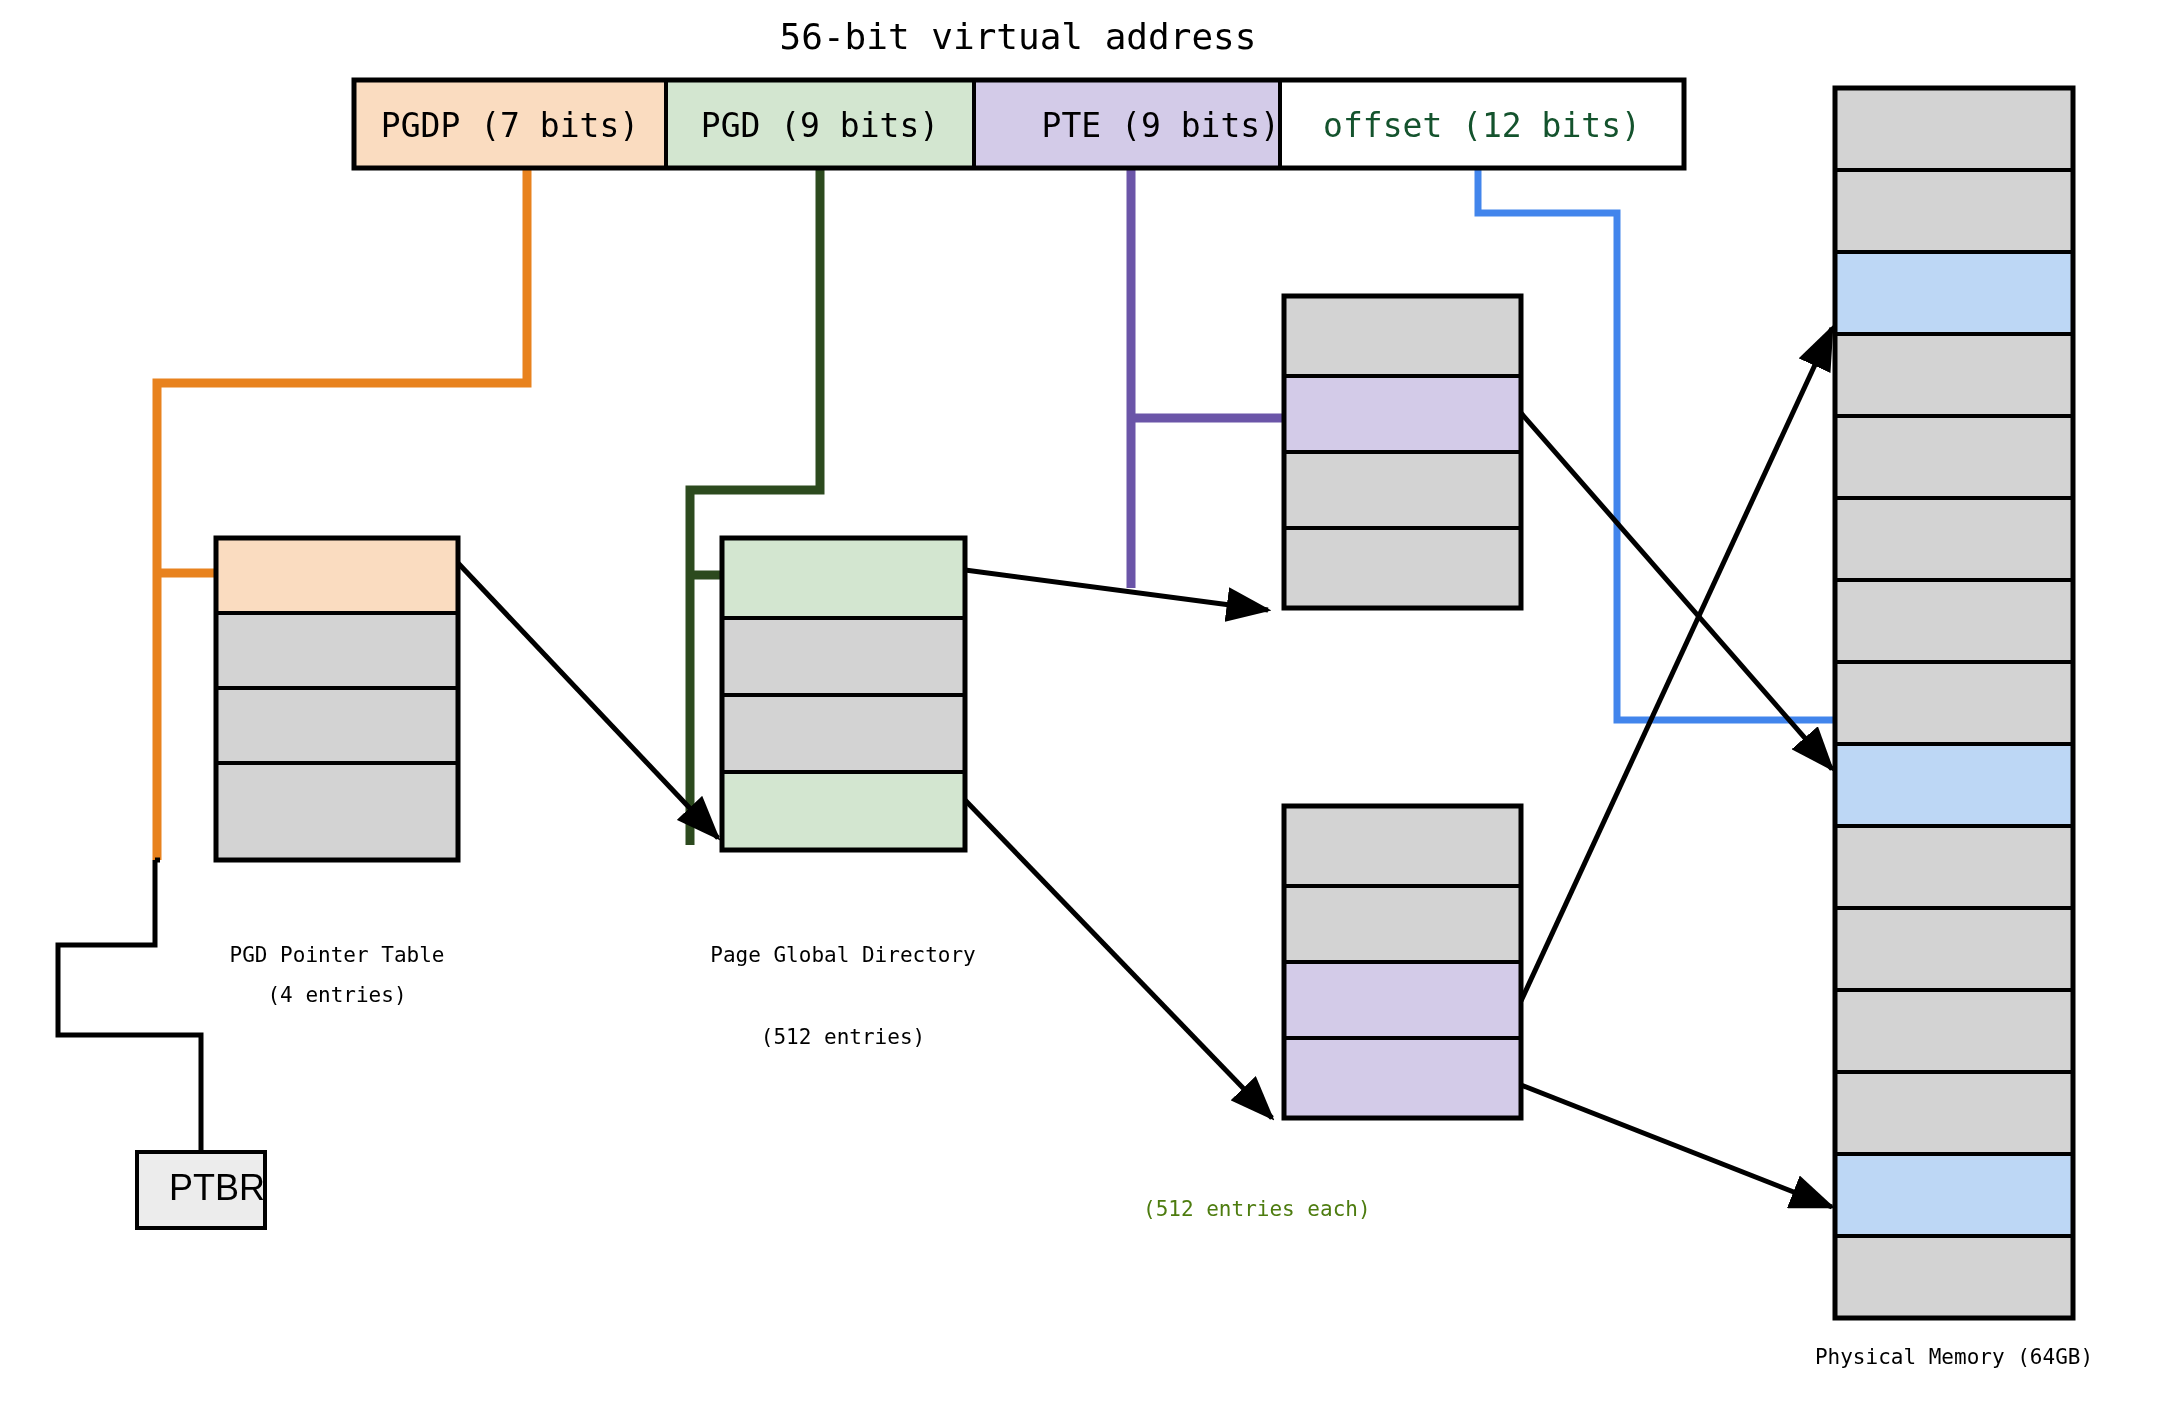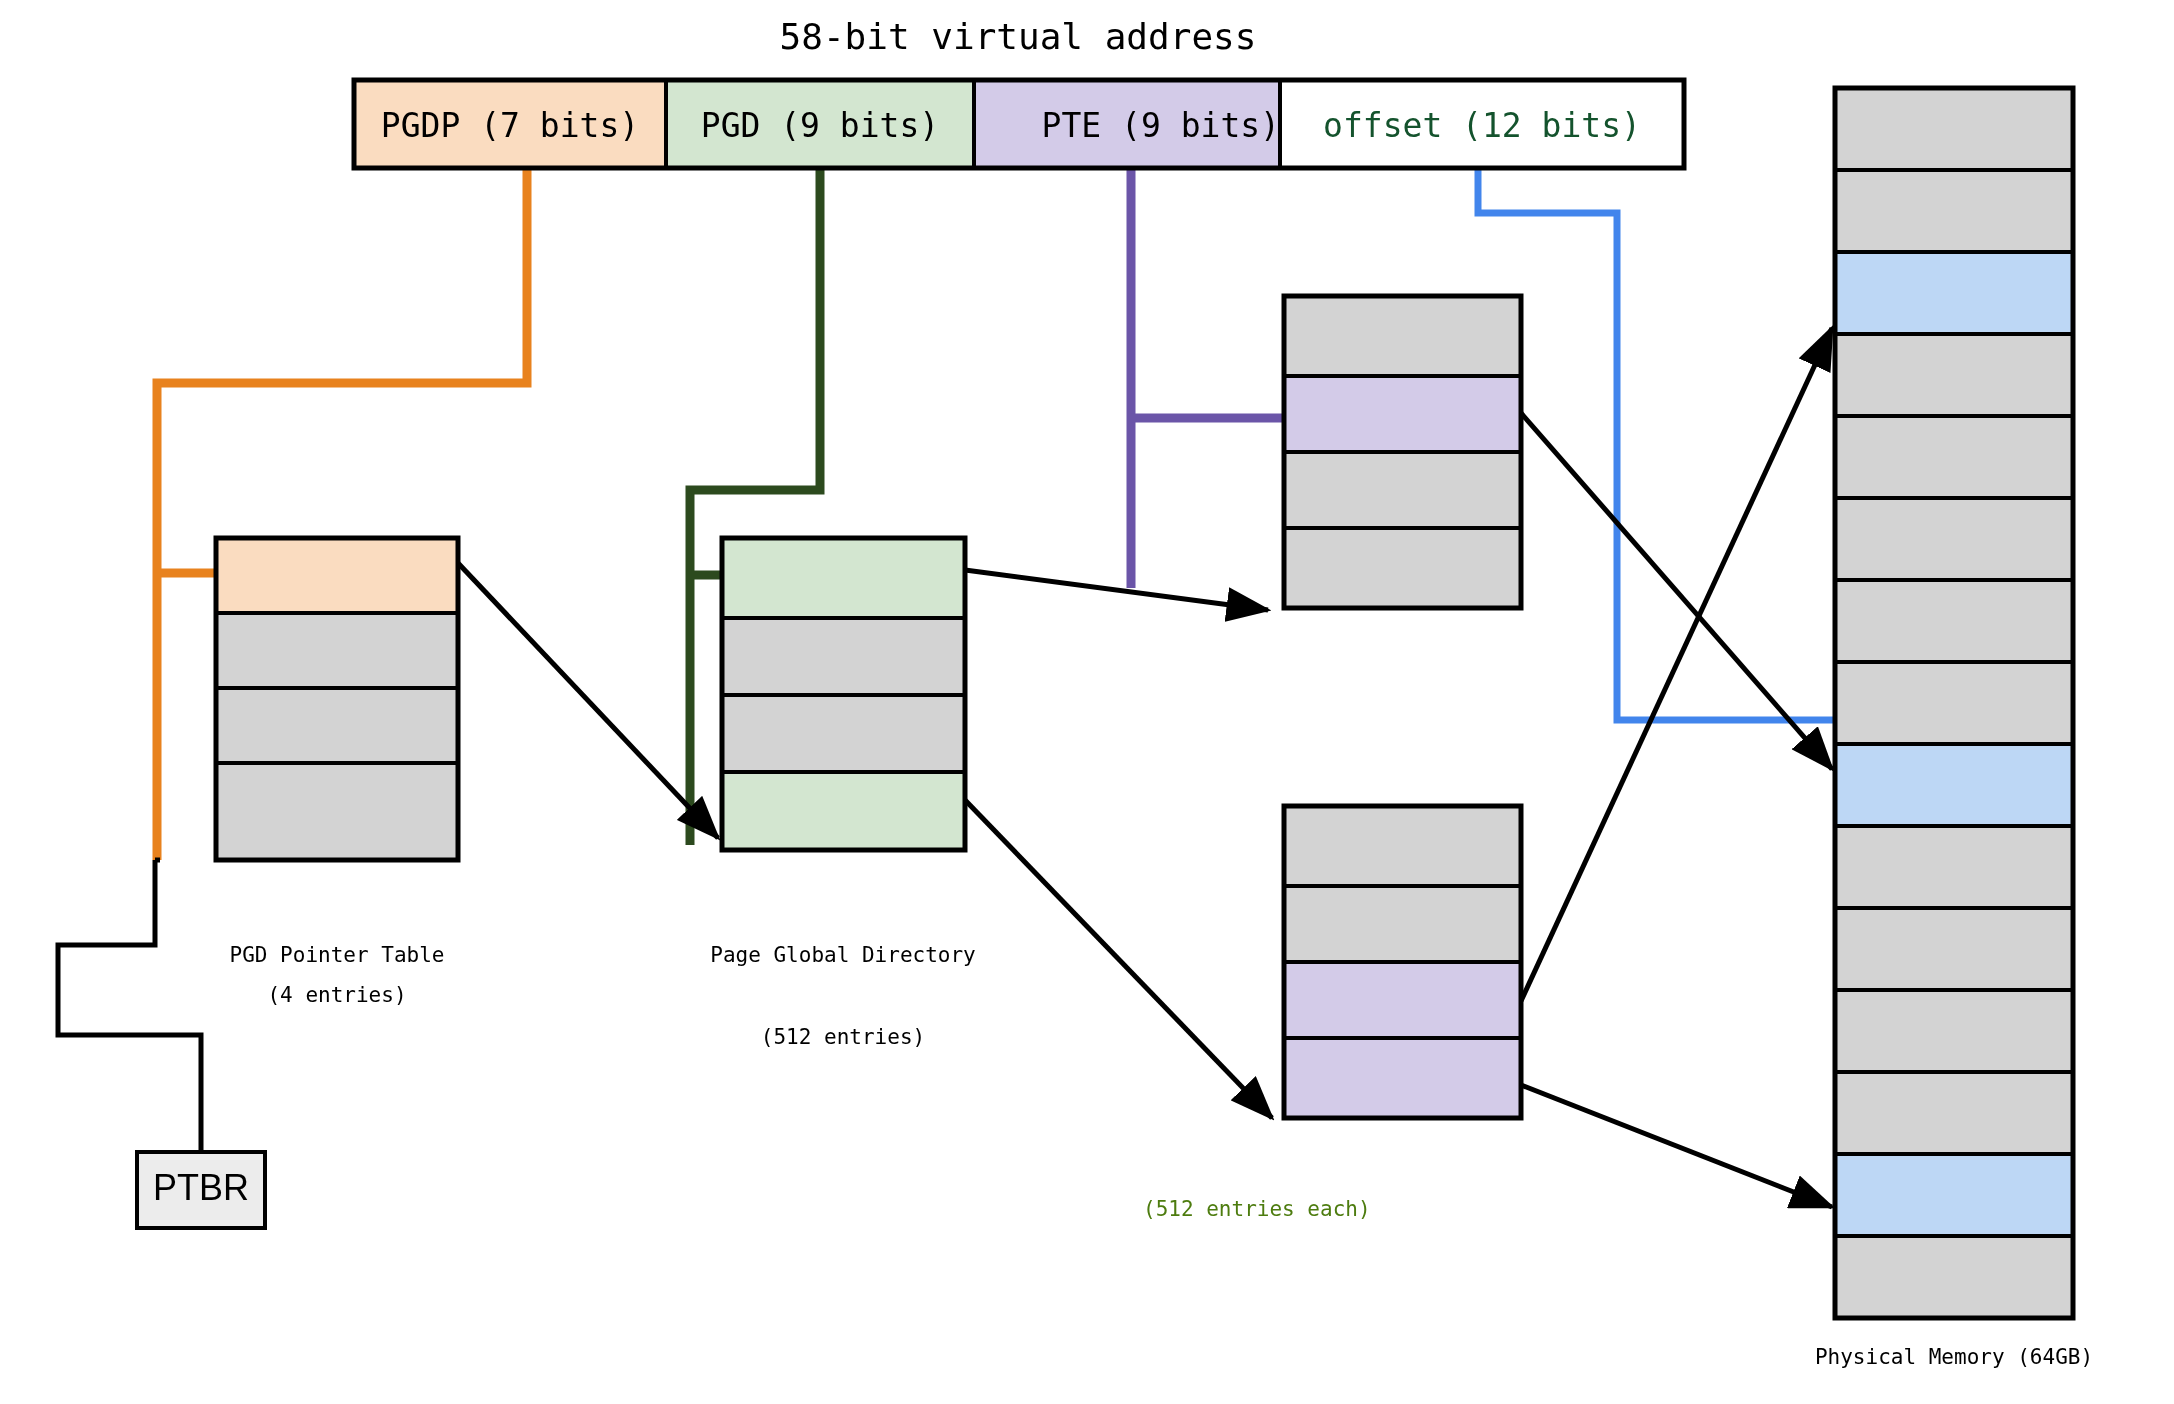--- a/index.html
+++ b/index.html
@@ -136,32 +136,32 @@
       <rect class="cell" x="1835" y="1236" width="238" height="82" fill="#d3d3d3"></rect>
       <rect class="box-outline" x="1835" y="88" width="238" height="1230"></rect>
     </g>
 
     <g>
       <rect class="cell" x="137" y="1152" width="128" height="76" fill="#ececec"></rect>
     </g>
 
   </svg>
 
-  <div class="mono-text title-text" style="position:absolute; left:0; top:16px; width:2036px; text-align:center; color:#000;">58-bit virtual address</div>
+  <div class="mono-text title-text" style="position:absolute; left:0; top:16px; width:2036px; text-align:center; color:#000;">56-bit virtual address</div>
 
   <div class="mono-text field-text" style="position:absolute; left:354px; top:106px; width:312px; text-align:center; color:#000;">PGDP (7 bits)</div>
   <div class="mono-text field-text" style="position:absolute; left:666px; top:106px; width:308px; text-align:center; color:#000;">PGD (9 bits)</div>
   <div class="mono-text field-text" style="position:absolute; left:974px; top:106px; width:306px; text-align:right; color:#000;">PTE (9 bits)</div>
   <div class="mono-text field-text" style="position:absolute; left:1280px; top:106px; width:404px; text-align:center; color:#14532d;">offset (12 bits)</div>
 
   <div class="mono-text label-text" style="position:absolute; left:77px; top:943px; width:520px; text-align:center; color:#000;">PGD Pointer Table</div>
   <div class="mono-text label-text" style="position:absolute; left:77px; top:983px; width:520px; text-align:center; color:#000;">(4 entries)</div>
 
   <div class="mono-text label-text" style="position:absolute; left:583px; top:943px; width:520px; text-align:center; color:#000;">Page Global Directory</div>
   <div class="mono-text label-text" style="position:absolute; left:583px; top:983px; width:520px; text-align:center; color:#000;margin-top:42px;">(512 entries)</div>
 
   <div class="mono-text label-text" style="position:absolute; left:1143px; top:1197px; width:520px; color:#4d7c0f;">(512 entries each)</div>
 
   <div class="mono-text label-text" style="position:absolute; left:1694px; top:1345px; width:520px; text-align:center; color:#000;">Physical Memory (64GB)</div>
 
-  <div class="sans-text ptbr-text" style="position:absolute; left:137px; top:1167px; width:128px; text-align:center; color:#000;">PTBR</div>
+  <div class="sans-text ptbr-text" style="position:absolute; left:137px; top:1167px; width:128px; text-align:right; color:#000;">PTBR</div>
 
 </div>
 
 </body></html>

